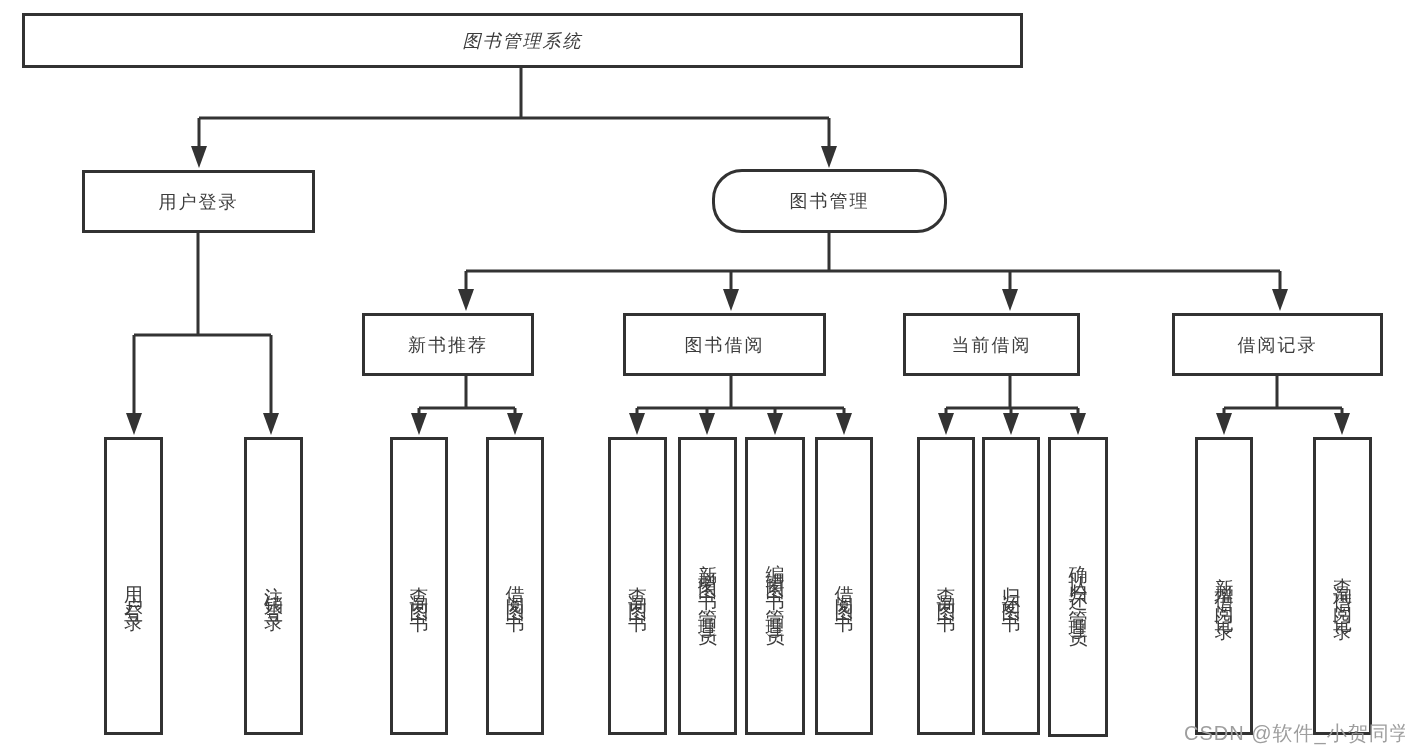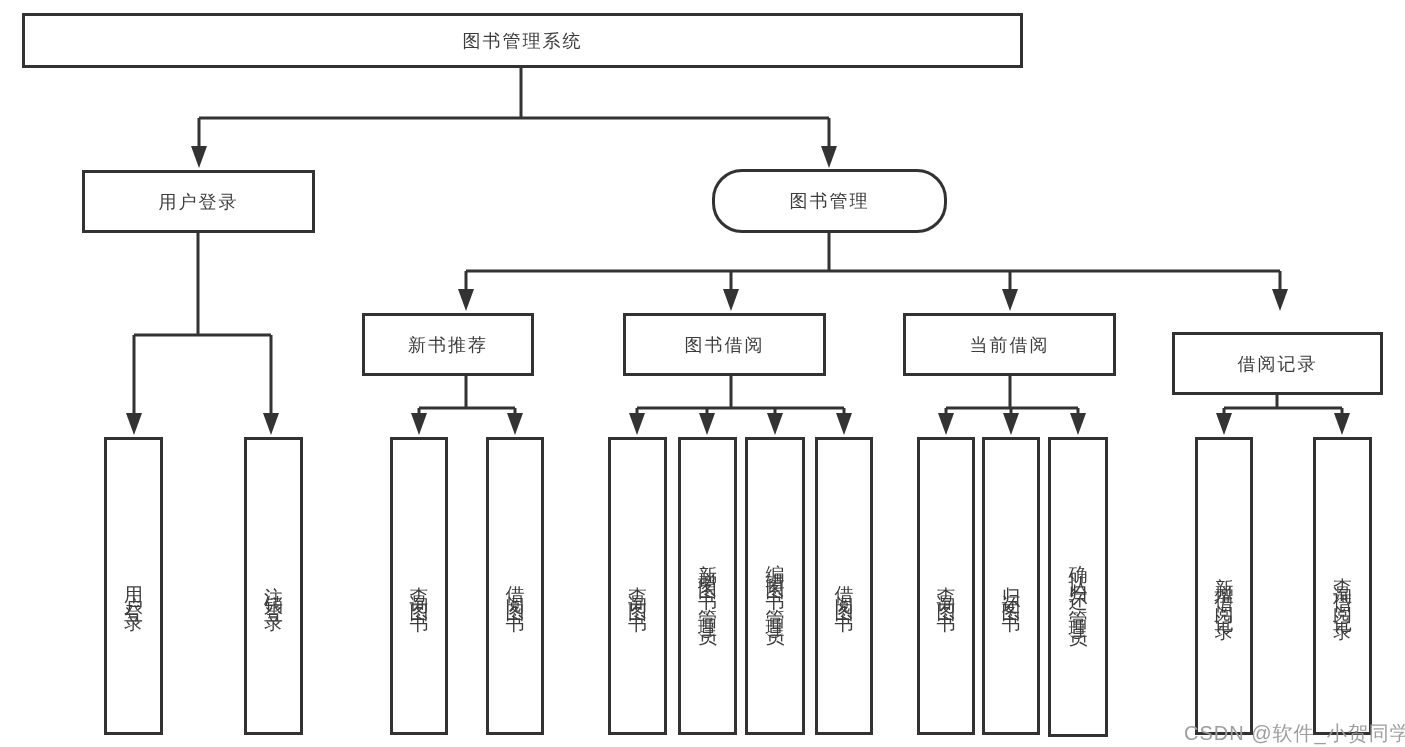--- a/index.html
+++ b/index.html
@@ -93,29 +93,29 @@
       <polygon points="767,413 783,413 775,435"></polygon>
       <polygon points="836,413 852,413 844,435"></polygon>
       <polygon points="938,413 954,413 946,435"></polygon>
       <polygon points="1003,413 1019,413 1011,435"></polygon>
       <polygon points="1070,413 1086,413 1078,435"></polygon>
       <polygon points="1216,413 1232,413 1224,435"></polygon>
       <polygon points="1334,413 1350,413 1342,435"></polygon>
     </g>
   </svg>
 
-  <div class="box h" style="left:22px; top:13px; width:1001px; height:55px;">图书管理系统</div>
+  <div class="box h" style="left:22px; top:13px; width:1001px; height:55px;font-style:italic;">图书管理系统</div>
 
   <div class="box h" style="left:82px; top:170px; width:233px; height:63px;">用户登录</div>
   <div class="box h" style="left:712px; top:169px; width:235px; height:64px;border-radius:30px;">图书管理</div>
 
   <div class="box h" style="left:362px; top:313px; width:172px; height:63px;">新书推荐</div>
   <div class="box h" style="left:623px; top:313px; width:203px; height:63px;">图书借阅</div>
-  <div class="box h" style="left:903px; top:313px; width:213px; height:63px;">当前借阅</div>
-  <div class="box h" style="left:1172px; top:313px; width:211px; height:63px;margin-top:19px;">借阅记录</div>
+  <div class="box h" style="left:903px; top:313px; width:177px; height:63px;">当前借阅</div>
+  <div class="box h" style="left:1172px; top:313px; width:211px; height:63px;">借阅记录</div>
 
   <div class="box v" style="left:104px; top:437px; width:59px; height:298px;">用户登录</div>
   <div class="box v" style="left:244px; top:437px; width:59px; height:298px;">注销登录</div>
 
   <div class="box v" style="left:390px; top:437px; width:58px; height:298px;">查询图书</div>
   <div class="box v" style="left:486px; top:437px; width:58px; height:298px;">借阅图书</div>
 
   <div class="box v" style="left:608px; top:437px; width:59px; height:298px;">查询图书</div>
   <div class="box v" style="left:678px; top:437px; width:59px; height:298px;">新增图书（管理员）</div>
   <div class="box v" style="left:745px; top:437px; width:60px; height:298px;">编辑图书（管理员）</div>

